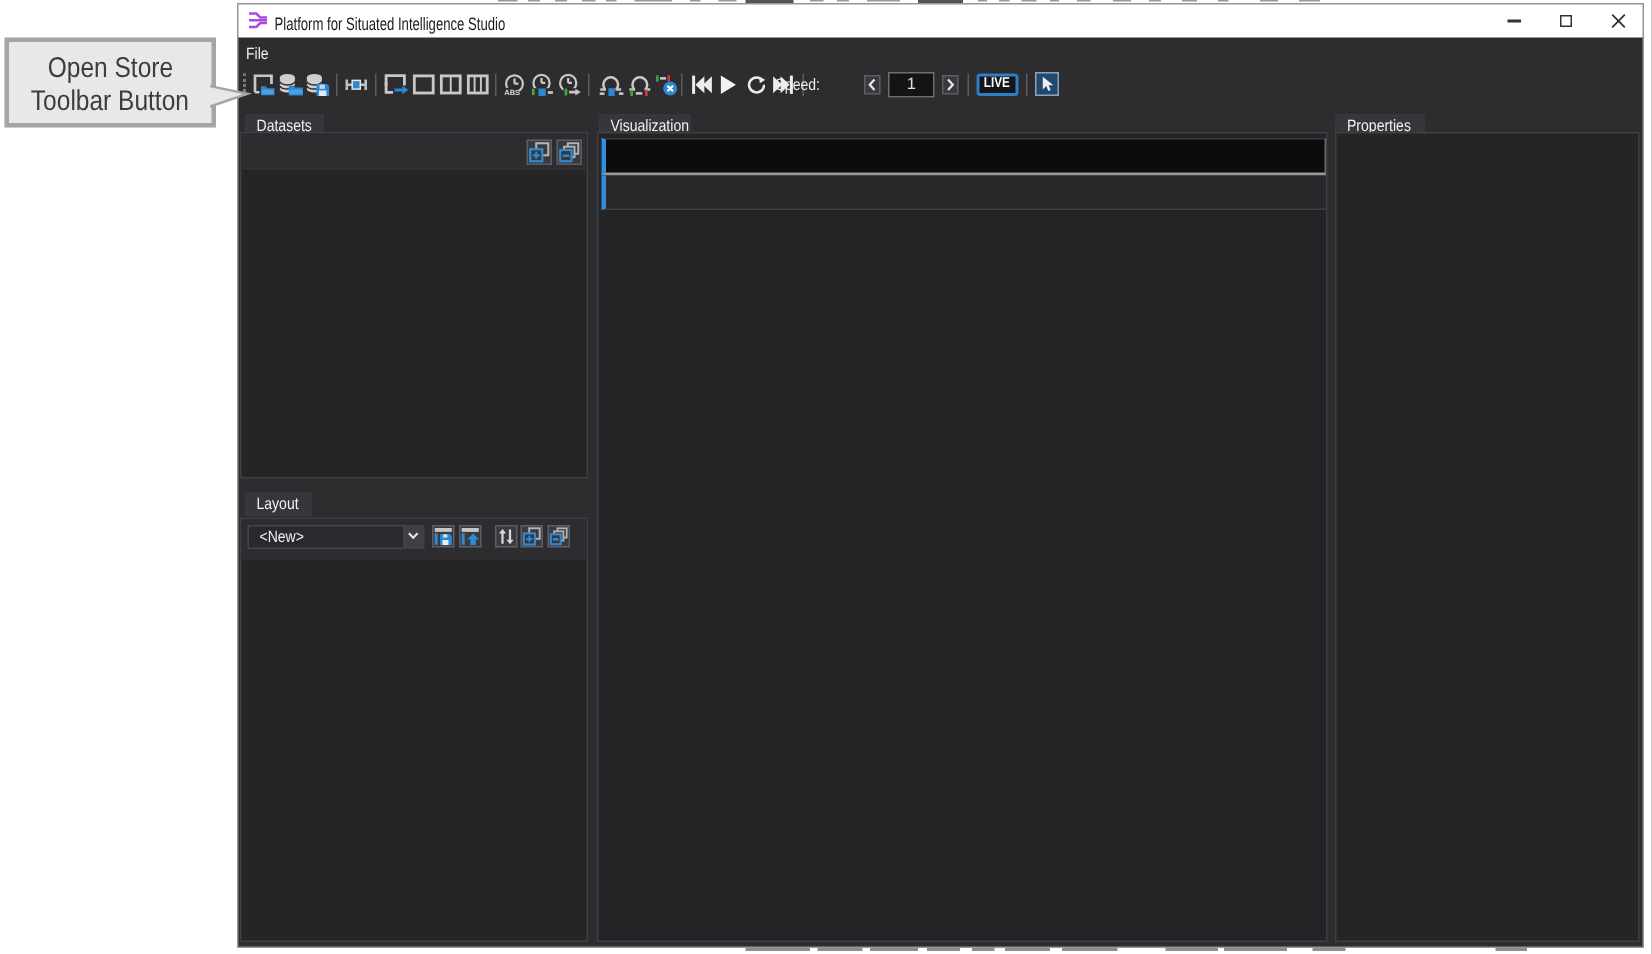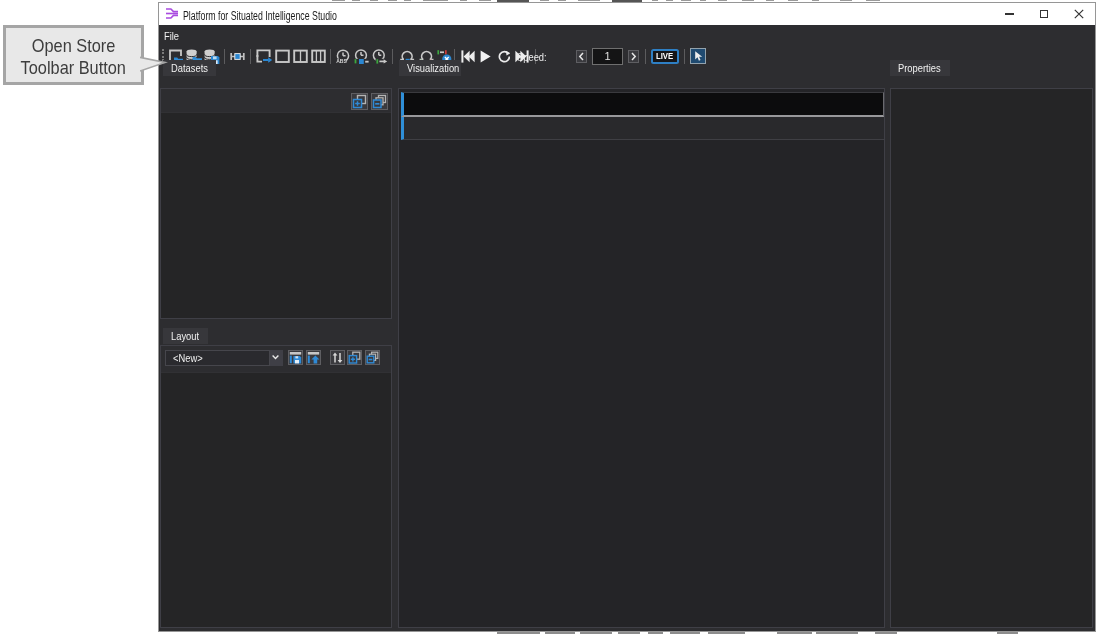--- a/index.html
+++ b/index.html
@@ -12,21 +12,21 @@
 #title { left:183px; top:9px; font-size:12px; color:#1b1b1b; }
 #mintxt { left:1005px; top:13px; width:9px; height:1.5px; background:#333; }
 #maxbox { left:1040px; top:10px; width:8px; height:8px; border:1.2px solid #333; }
 
 #filemenu { left:164px; top:30px; font-size:11px; color:#f2f2f2; }
 .sep { position:absolute; top:49px; width:1px; height:15px; background:#5c5c5e; }
 .ti { position:absolute; top:49px; }
 .btn { position:absolute; background:#3a3a3e; border:1px solid #5e5e62; display:flex; align-items:center; justify-content:center; }
 .btn svg, .a svg { display:block; }
 
-.tab { position:absolute; top:60px; height:16px; background:#37373b; color:#f1f1f1; font-size:11px; line-height:16px; padding-left:8px; }
+.tab { position:absolute; top:76px; height:16px; background:#37373b; color:#f1f1f1; font-size:11px; line-height:16px; padding-left:8px; }
 .panel { position:absolute; border:1px solid #3f3f46; background:#252526; }
 #dshead { left:161px; top:89px; width:230px; height:24px; background:#2d2d30; border-bottom:1px solid #313134; }
 #lohead { left:161px; top:346px; width:230px; height:27px; background:#2d2d30; border-bottom:1px solid #313134; }
 
 #callout { left:3px; top:25px; width:141px; height:60px; background:#e8e8e8; border:3px solid #a5a5a5; z-index:30; color:#3d3d3d; font-size:19px; line-height:22.5px; text-align:center; padding-top:6.5px; }
 .cx { display:inline-block; transform:scaleX(0.86); transform-origin:50% 50%; white-space:nowrap; }
 .mark { position:absolute; background:#9a9a9a; }
 .bmark { position:absolute; background:#8d8d8d; }
 </style>
 </head>

